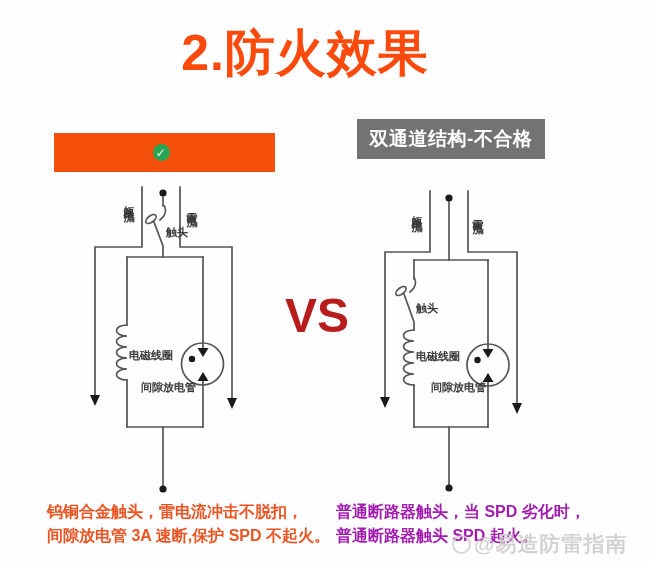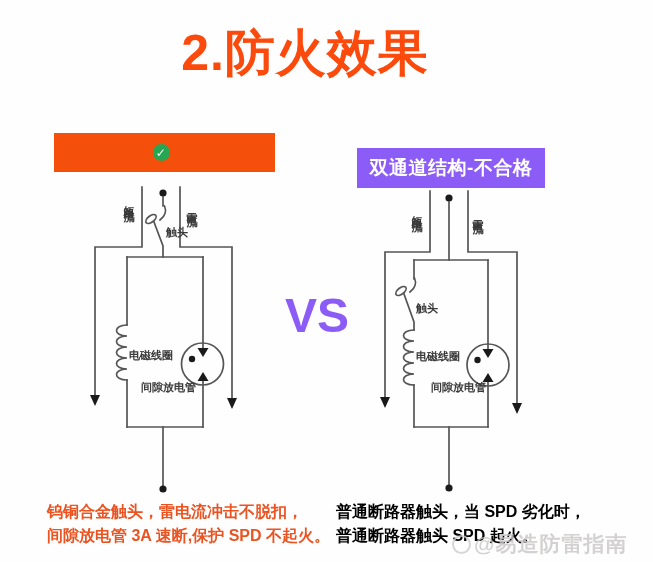--- a/index.html
+++ b/index.html
@@ -5,35 +5,35 @@
   html,body{margin:0;padding:0;}
   body{font-family:"Liberation Sans","DejaVu Sans",sans-serif;background:#fff;}
   .page{position:relative;width:653px;height:562px;background:#fefefe;overflow:hidden;}
 
   .title{position:absolute;left:0;top:20px;width:610px;text-align:center;
          font-size:50px;font-weight:900;color:#fb4a0c;letter-spacing:1px;}
 
   .hdr{position:absolute;display:flex;align-items:center;justify-content:center;
        color:#fff;font-weight:bold;font-size:19px;letter-spacing:0.5px;}
   .hdr-left{left:54px;top:133px;width:221px;height:39px;background:#f4500c;}
-  .hdr-right{left:357px;top:148px;width:188px;height:40px;background:#8b5cf6;}
+  .hdr-right{left:357px;top:119px;width:188px;height:40px;background:#737373;}
   .check{width:17px;height:17px;border-radius:50%;background:#26a653;color:#fff;
          font-size:12px;font-weight:bold;display:flex;align-items:center;justify-content:center;
          margin-right:7px;flex:0 0 auto;}
 
-  .vs{position:absolute;left:285px;top:288px;font-size:48px;font-weight:800;color:#8b5cf6;}
+  .vs{position:absolute;left:285px;top:288px;font-size:48px;font-weight:800;color:#b91c1c;}
 
   .wires{position:absolute;left:0;top:0;}
 
   .lbl{position:absolute;font-size:11px;font-weight:700;color:#3a3a3a;white-space:nowrap;}
   .vlbl{writing-mode:vertical-rl;text-orientation:upright;letter-spacing:2px;line-height:13px;}
 
   .note{position:absolute;top:500px;font-size:16px;font-weight:600;line-height:24px;white-space:nowrap;}
   .note-left{left:47px;color:#eb5321;}
-  .note-right{left:336px;color:#000000;}
+  .note-right{left:336px;color:#a21caf;}
 
   .watermark{position:absolute;left:452px;top:530px;display:flex;align-items:center;
              font-size:21px;font-weight:bold;color:#c9c7c6;opacity:.8;letter-spacing:1px;white-space:nowrap;}
   .wm-logo{width:15px;height:15px;border-radius:50%;border:2px solid #cfcdcc;margin-right:3px;flex:0 0 auto;}
 </style>
 </head>
 <body>
 
 <div class="page">
 

